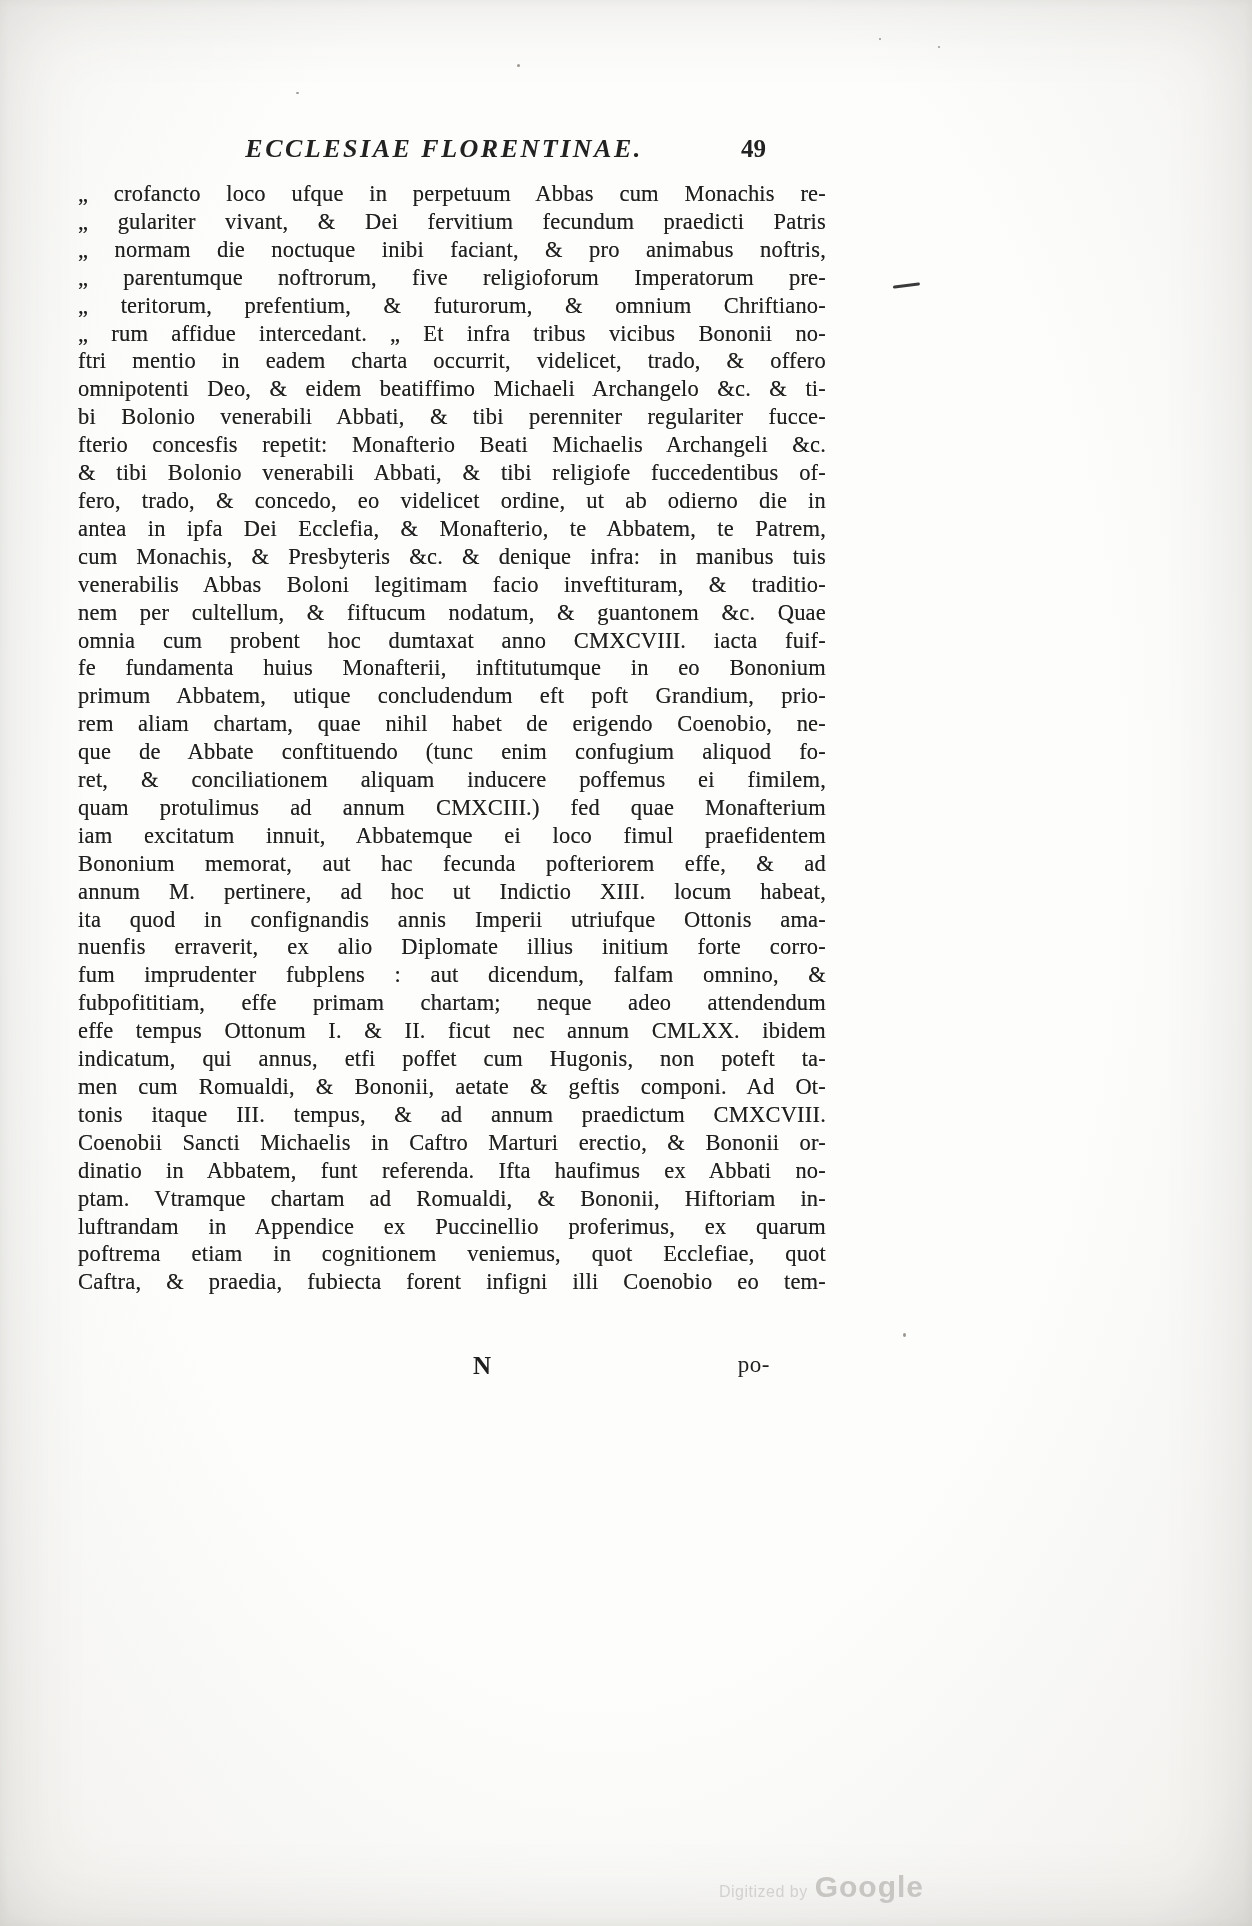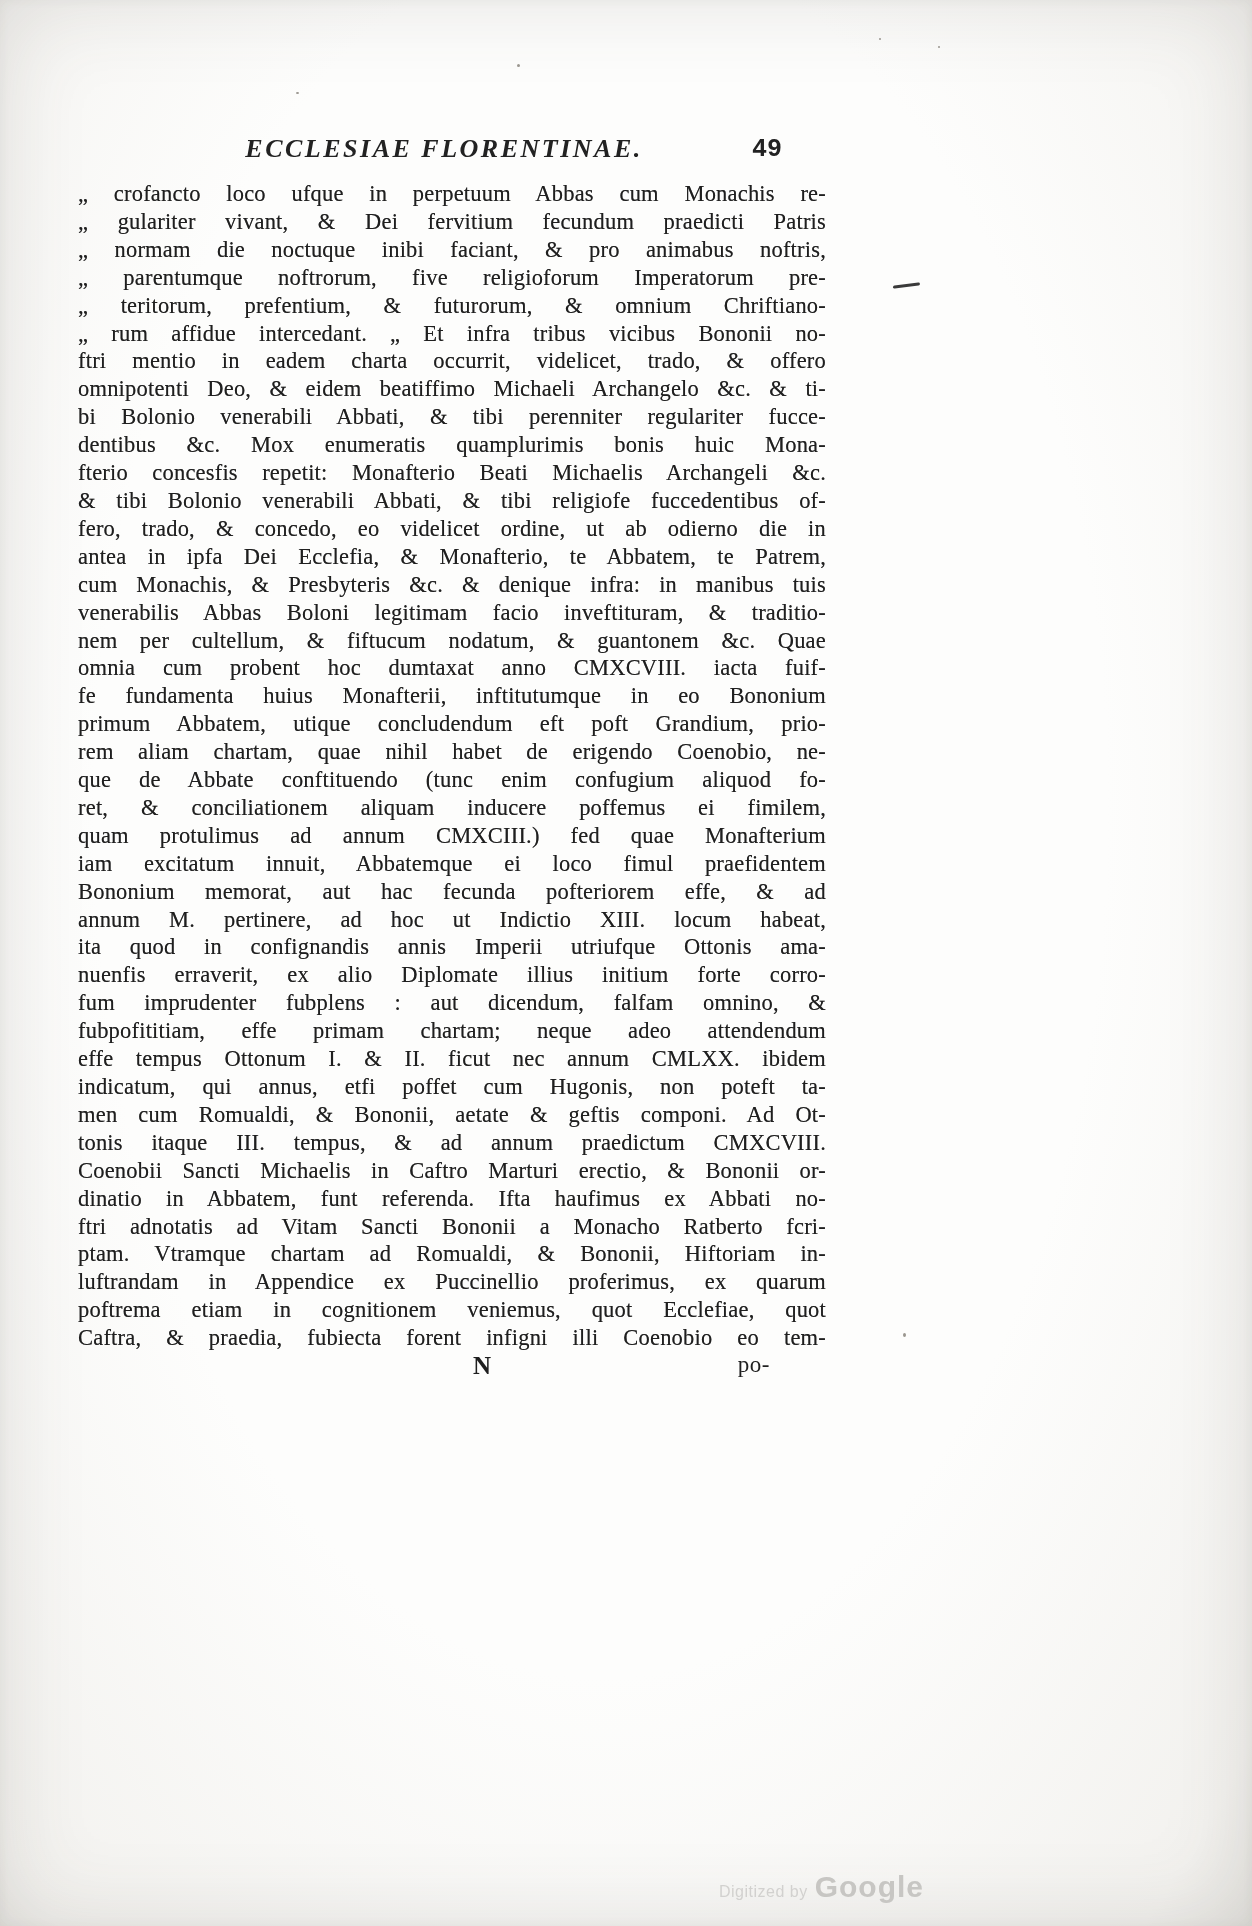--- a/index.html
+++ b/index.html
@@ -33,26 +33,25 @@
     transform: translateX(-52%);
     font-style: italic;
     font-weight: 600;
     font-size: 26px;
     letter-spacing: 2.5px;
     white-space: nowrap;
     color: #222;
   }
   .page-number {
     position: absolute;
-    right: 44px;
+    right: 60px;
     top: 1px;
     font-weight: 700;
     font-size: 25px;
     color: #222;
-    font-family: Liberation Mono, monospace;
   }
   
   .text-block {
     position: absolute;
     top: 180px;
     left: 78px;
     width: 748px;
   }
   .text-block .line {
     line-height: 27.9px;
@@ -142,21 +141,20 @@
   <div class="text-block">
       <div class="line"><span>„ crofancto loco ufque in perpetuum Abbas cum Monachis re-</span></div>
       <div class="line"><span>„ gulariter vivant, &amp; Dei fervitium fecundum praedicti Patris</span></div>
       <div class="line"><span>„ normam die noctuque inibi faciant, &amp; pro animabus noftris,</span></div>
       <div class="line"><span>„ parentumque noftrorum, five religioforum Imperatorum pre-</span></div>
       <div class="line"><span>„ teritorum, prefentium, &amp; futurorum, &amp; omnium Chriftiano-</span></div>
       <div class="line"><span>„ rum affidue intercedant. „ Et infra tribus vicibus </span><span class="it">Bononii</span><span> no-</span></div>
       <div class="line"><span>ftri mentio in eadem charta occurrit, videlicet, </span><span class="it">trado, &amp; offero</span></div>
       <div class="line"><span class="it">omnipotenti Deo, &amp; eidem beatiffimo Michaeli Archangelo &amp;c. &amp; ti-</span></div>
       <div class="line"><span class="it">bi Bolonio venerabili Abbati, &amp; tibi perenniter regulariter fucce-</span></div>
-      <div class="line"><span class="it">dentibus &amp;c.</span><span> Mox enumeratis quamplurimis bonis huic Mona-</span></div>
       <div class="line"><span>fterio concesfis repetit: </span><span class="it">Monafterio Beati Michaelis Archangeli &amp;c.</span></div>
       <div class="line"><span class="it">&amp; tibi Bolonio venerabili Abbati, &amp; tibi religiofe fuccedentibus of-</span></div>
       <div class="line"><span class="it">fero, trado, &amp; concedo, eo videlicet ordine, ut ab odierno die in</span></div>
       <div class="line"><span class="it">antea in ipfa Dei Ecclefia, &amp; Monafterio, te Abbatem, te Patrem,</span></div>
       <div class="line"><span class="it">cum Monachis, &amp; Presbyteris &amp;c.</span><span> &amp; denique infra: </span><span class="it">in manibus tuis</span></div>
       <div class="line"><span class="it">venerabilis Abbas Boloni legitimam facio inveftituram, &amp; traditio-</span></div>
       <div class="line"><span class="it">nem per cultellum, &amp; fiftucum nodatum, &amp; guantonem &amp;c.</span><span> Quae</span></div>
       <div class="line"><span>omnia cum probent hoc dumtaxat anno CMXCVIII. iacta fuif-</span></div>
       <div class="line"><span>fe fundamenta huius Monafterii, inftitutumque in eo Bononium</span></div>
       <div class="line"><span>primum Abbatem, utique concludendum eft poft </span><span class="it">Grandium</span><span>, prio-</span></div>
@@ -170,21 +168,20 @@
       <div class="line"><span>ita quod in confignandis annis Imperii utriufque Ottonis ama-</span></div>
       <div class="line"><span>nuenfis erraverit, ex alio Diplomate illius initium forte corro-</span></div>
       <div class="line"><span>fum imprudenter fubplens : aut dicendum, falfam omnino, &amp;</span></div>
       <div class="line"><span>fubpofititiam, effe primam chartam; neque adeo attendendum</span></div>
       <div class="line"><span>effe tempus </span><span class="it">Ottonum</span><span> I. &amp; II. ficut nec annum CMLXX. ibidem</span></div>
       <div class="line"><span>indicatum, qui annus, etfi poffet cum </span><span class="it">Hugonis</span><span>, non poteft ta-</span></div>
       <div class="line"><span>men cum </span><span class="it">Romualdi</span><span>, &amp; </span><span class="it">Bononii</span><span>, aetate &amp; geftis componi. Ad </span><span class="it">Ot-</span></div>
       <div class="line"><span class="it">tonis</span><span> itaque III. tempus, &amp; ad annum praedictum CMXCVIII.</span></div>
       <div class="line"><span>Coenobii Sancti </span><span class="it">Michaelis</span><span> in Caftro Marturi erectio, &amp; </span><span class="it">Bononii</span><span> or-</span></div>
       <div class="line"><span>dinatio in Abbatem, funt referenda. Ifta haufimus ex </span><span class="it">Abbati</span><span> no-</span></div>
-      <div class="line"><span>ftri adnotatis ad Vitam Sancti </span><span class="it">Bononii</span><span> a Monacho </span><span class="it">Ratberto</span><span> fcri-</span></div>
       <div class="line"><span>ptam. Vtramque chartam ad </span><span class="it">Romualdi</span><span>, &amp; </span><span class="it">Bononii</span><span>, Hiftoriam in-</span></div>
       <div class="line"><span>luftrandam in Appendice ex </span><span class="it">Puccinellio</span><span> proferimus, ex quarum</span></div>
       <div class="line"><span>poftrema etiam in cognitionem veniemus, quot Ecclefiae, quot</span></div>
       <div class="line"><span>Caftra, &amp; praedia, fubiecta forent infigni illi Coenobio eo tem-</span></div>
     </div>
 
   <div class="footer">
     <span class="signature">N</span>
     <span class="catchword">po-</span>
   </div>

